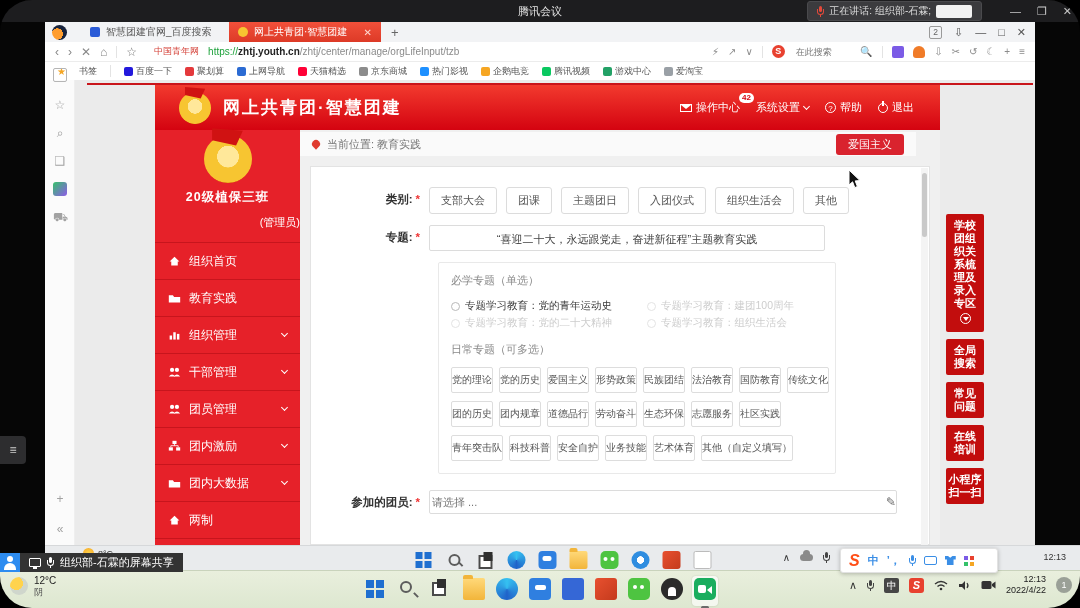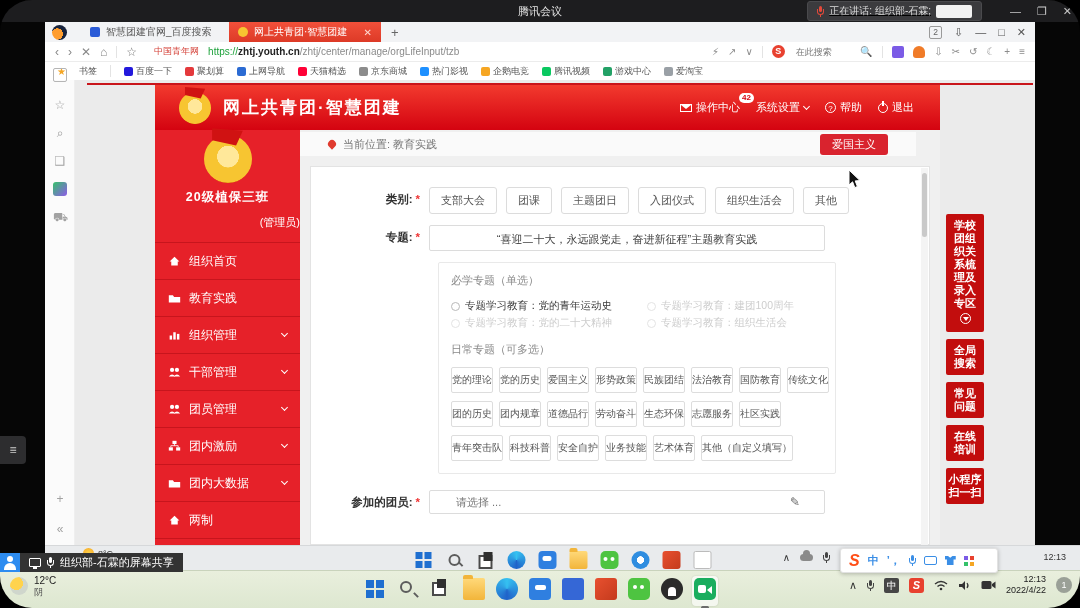--- a/index.html
+++ b/index.html
@@ -2,21 +2,21 @@
 <html><head>
 <meta charset="utf-8">
 <style>
   html,body{margin:0;padding:0;background:#000;}
   *{box-sizing:border-box;font-family:"Liberation Sans","DejaVu Sans",sans-serif;}
   #canvas{position:relative;width:1080px;height:608px;background:#060606;overflow:hidden;border-radius:32px;}
 
   
   .meeting-bar{position:absolute;left:0;top:0;width:1080px;height:22px;background:#1d1d1f;}
   .mb-title{position:absolute;left:0;right:0;top:0;height:22px;text-align:center;line-height:22px;color:#e6e6e6;font-size:11px;}
-  .speak-pill{position:absolute;right:98px;top:1px;height:20px;background:#3b3b3e;border:1px solid #4a4a4d;border-radius:3px;display:flex;align-items:center;gap:5px;padding:0 9px;text-decoration:underline;}
+  .speak-pill{position:absolute;right:98px;top:1px;height:20px;background:#3b3b3e;border:1px solid #4a4a4d;border-radius:3px;display:flex;align-items:center;gap:5px;padding:0 9px;}
   .speak-pill .txt{font-size:10px;color:#ddd;white-space:nowrap;}
   .redact{width:36px;height:13px;background:#f2f2f2;border-radius:2px;}
   .mic{position:relative;width:7px;height:11px;display:inline-block;}
   .mic::before{content:"";position:absolute;left:2px;top:0;width:3px;height:6px;border-radius:2px;background:currentColor;}
   .mic::after{content:"";position:absolute;left:0;top:3px;width:5px;height:5px;border:1px solid currentColor;border-top:none;border-radius:0 0 5px 5px;}
   .mic i{position:absolute;left:3px;bottom:0;width:1px;height:2px;background:currentColor;}
   .mic.red{color:#e5493a;}  .mic.white{color:#fff;}  .mic.dark{color:#444;}  .mic.blue{color:#3a8ee6;}
   .win-controls{position:absolute;right:8px;top:0;height:22px;display:flex;align-items:center;gap:16px;color:#c9c9c9;font-size:11px;}
 
   
@@ -77,41 +77,41 @@
   .sb-emblem-wrap{display:flex;justify-content:center;padding-top:5px;}
   .org-name{text-align:center;color:#fff;font-weight:bold;font-size:12.5px;margin-top:6px;letter-spacing:1px;}
   .org-role{text-align:right;color:#fff;font-size:11px;margin-top:9px;}
   .menu{margin-top:12px;}
   .menu-item{height:37px;display:flex;align-items:center;gap:8px;padding:0 13px;color:#fff;font-size:12px;border-top:1px solid rgba(140,0,8,.35);position:relative;}
   .menu-item svg{flex:none;}
   .menu-item .chev{margin-left:auto;}
 
   
   .main{position:absolute;left:225px;top:50px;width:640px;height:415px;background:#f0f0f0;}
-  .crumb{position:absolute;left:0;top:2px;width:616px;height:24px;background:#fafafa;display:flex;align-items:center;padding:0 28px;font-size:11px;color:#777;}
+  .crumb{position:absolute;left:0;top:2px;width:616px;height:24px;background:#fafafa;display:flex;align-items:center;padding:0 12px;font-size:11px;color:#777;}
   .pin{width:8px;height:8px;background:#e03b2f;border-radius:50% 50% 50% 0;transform:rotate(-45deg);margin-right:7px;}
   .back-btn{margin-left:auto;background:#d9232e;color:#fff;font-size:11px;padding:3px 12px;border-radius:3px;border:none;}
   .card{position:absolute;left:10px;top:36px;width:620px;height:379px;background:#fff;border:1px solid #e3e3e3;padding-top:20px;}
   .frow{display:flex;align-items:flex-start;margin-bottom:11px;}
   .flabel{width:118px;text-align:right;font-size:11.5px;color:#333;font-weight:bold;padding-right:9px;line-height:25px;white-space:nowrap;}
   .starred{color:#e33;margin-left:3px;}
   .cat-buttons{display:flex;gap:9px;}
   .obtn{border:1px solid #dcdcdc;border-radius:3px;background:#fff;color:#555;font-size:11px;padding:5px 11px;white-space:nowrap;}
   .topic-box{width:396px;height:26px;border:1px solid #dcdcdc;border-radius:2px;text-align:center;line-height:26px;font-size:11px;color:#444;overflow:hidden;white-space:nowrap;}
   .sub-panel{margin-left:127px;width:398px;border:1px solid #e9e9e9;border-radius:2px;padding:10px 12px 12px;}
   .sec-title{font-size:11px;color:#8a8a8a;}
   .req-grid{display:grid;grid-template-columns:196px 1fr;row-gap:3px;margin:11px 0 4px;}
   .ropt{display:flex;align-items:center;gap:5px;font-size:10.5px;color:#3b3b3b;white-space:nowrap;}
   .radio{width:9px;height:9px;border:1px solid #b9b9b9;border-radius:50%;flex:none;}
   .ropt.disabled{color:#cdcdcd;}
   .ropt.disabled .radio{border-color:#e4e4e4;}
   .daily{display:flex;flex-wrap:wrap;gap:8px 6px;margin-top:10px;width:378px;}
   .dbtn{border:1px solid #ddd;border-radius:2px;background:#fff;color:#555;font-size:10px;padding:5px 0;white-space:nowrap;}
   .members-row{margin-top:16px;}
-  .select-box{width:396px;height:24px;border:1px solid #dcdcdc;border-radius:2px;display:flex;align-items:center;padding:0 24px;}
+  .select-box{width:468px;height:24px;border:1px solid #dcdcdc;border-radius:2px;display:flex;align-items:center;padding:0 0;}
   .select-box input{border:none;outline:none;font-size:11px;color:#555;flex:1;background:transparent;}
   .pencil{color:#666;font-size:12px;}
   .scrollbar{position:absolute;right:1px;top:1px;width:7px;height:377px;background:#f4f4f4;}
   .thumb{position:absolute;left:1px;top:5px;width:5px;height:64px;background:#c9c9c9;border-radius:3px;}
 
   
   .side-widgets{position:absolute;left:871px;top:134px;width:38px;display:flex;flex-direction:column;gap:7px;}
   .widget{background:#c20d0d;color:#fff;font-size:11px;font-weight:bold;text-align:center;line-height:13px;padding:5px 2px;border-radius:2px;}
   .circle-down{display:inline-block;width:11px;height:11px;border:1px solid #fff;border-radius:50%;position:relative;margin-top:3px;}
   .circle-down::after{content:"";position:absolute;left:2.5px;top:3px;border-left:3px solid transparent;border-right:3px solid transparent;border-top:4px solid #fff;}

